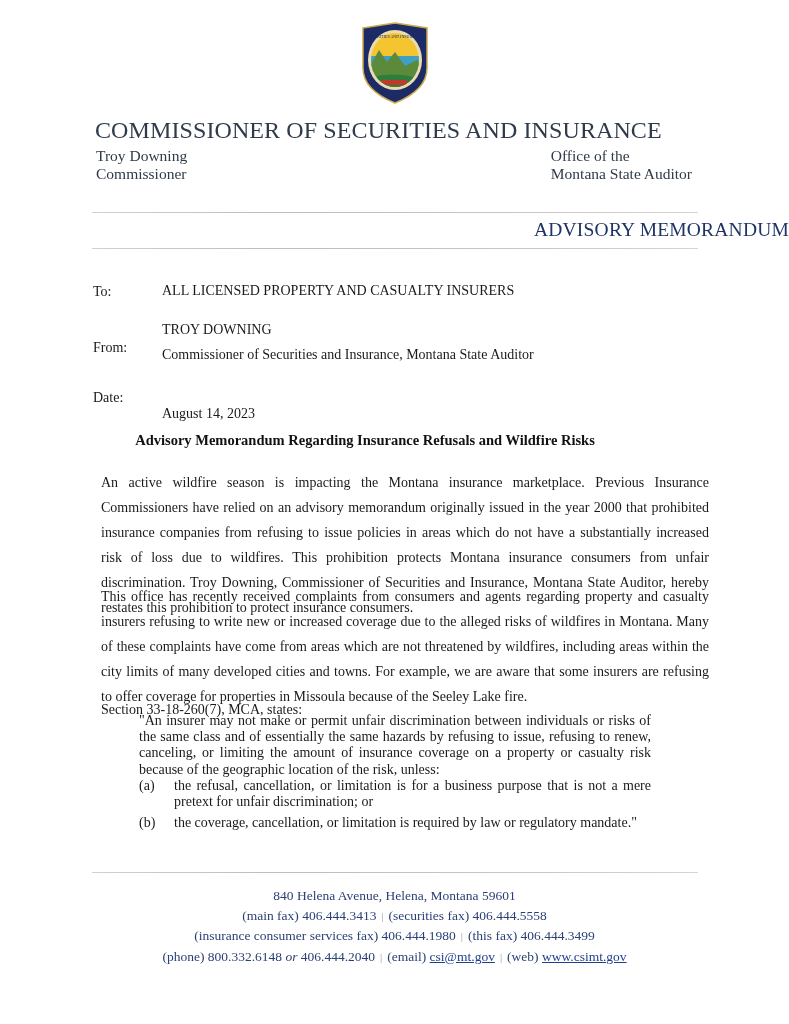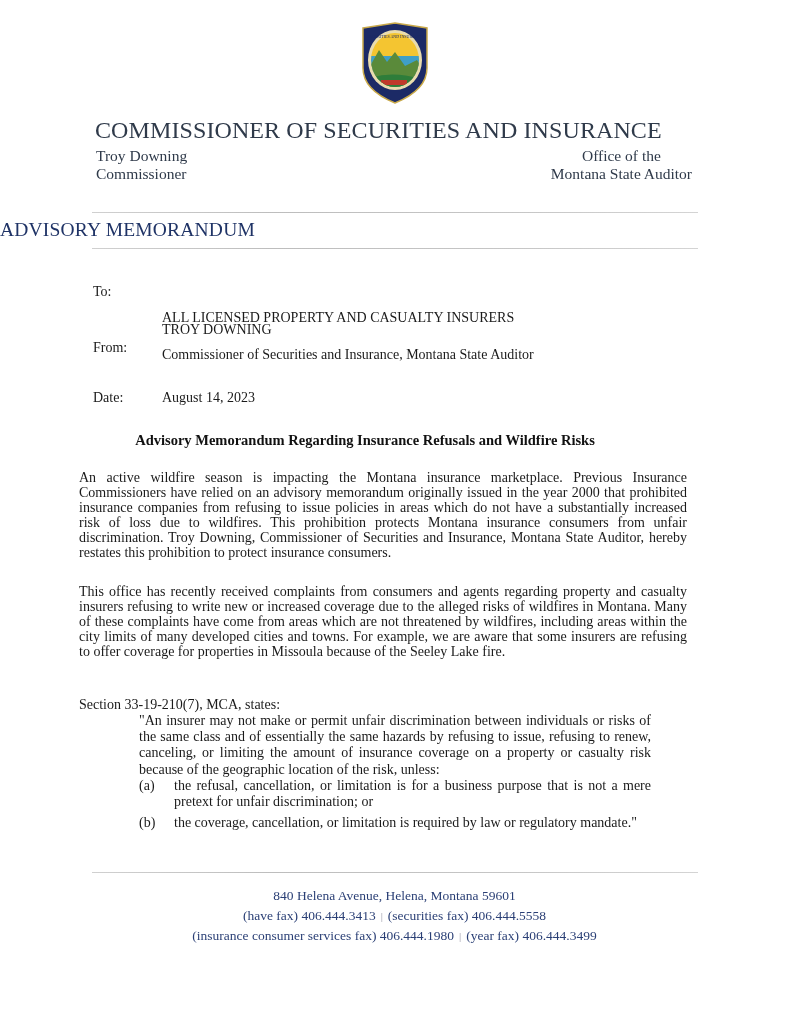--- a/index.html
+++ b/index.html
@@ -3,31 +3,31 @@
 <meta charset="utf-8">
 <style>
   html, body { margin: 0; padding: 0; background: #ffffff; }
   body { width: 789px; height: 1024px; position: relative; overflow: hidden;
          font-family: "Liberation Serif", "DejaVu Serif", serif; color: #111; }
   .seal { position: absolute; left: 357px; top: 22px; width: 76px; height: 82px; }
   .hdr-title { position: absolute; left: 95px; top: 117px; width: 600px;
                font-size: 24px; color: #2f3a4a; letter-spacing: 0.1px; white-space: nowrap; }
   .hdr-left, .hdr-right { position: absolute; top: 147px; font-size: 15.5px; color: #2f3a4a; line-height: 18px; }
   .hdr-left { left: 96px; }
-  .hdr-right { right: 97px; text-align: center; }
+  .hdr-right { right: 97px; text-align: left; }
   .rule { position: absolute; left: 92px; width: 606px; height: 1px;
           background: linear-gradient(to right, #d0d0d0, #bdbdbd 30%, #c6c6c6 70%, #d4d4d4); }
-  .memo-title { position: absolute; left: 0; width: 789px; top: 219px; text-align: left;
+  .memo-title { position: absolute; left: 0; width: 789px; top: 219px; text-align: right;
                 font-size: 19.5px; color: #1f3366; letter-spacing: 0.2px; }
   .field { position: absolute; font-size: 14px; color: #1a1a1a; }
   .flabel { left: 93px; }
   .fval { left: 162px; }
   .subject { position: absolute; left: 0; width: 730px; top: 432px; text-align: center;
              font-size: 14.5px; font-weight: bold; color: #111; }
-  .para { position: absolute; left: 79px; width: 608px; font-size: 14px; line-height: 15px;
+  .para { position: absolute; left: 101px; width: 608px; font-size: 14px; line-height: 25px;
           text-align: justify; color: #1a1a1a; }
   .quote { position: absolute; left: 139px; width: 512px; font-size: 14px; line-height: 16.2px;
            text-align: justify; color: #1a1a1a; }
   .item { position: absolute; left: 139px; width: 512px; font-size: 14px; line-height: 16.2px; color: #1a1a1a; }
   .item .mk { position: absolute; left: 0; top: 0; }
   .item .tx { margin-left: 35px; text-align: justify; display: block; }
   .footer { position: absolute; left: 0; width: 789px; text-align: center; font-size: 13.5px;
             color: #2a3f75; line-height: 19.5px; top: 886px; }
   .footer .sep { color: #9a9aa8; font-size: 11px; padding: 0 5px; }
   .footer a { color: #1f3f8f; text-decoration: underline; }
@@ -64,46 +64,53 @@
 <div class="hdr-right">
   <div>Office of the</div>
   <div>Montana State Auditor</div>
 </div>
 
 <div class="rule" style="top:212px;"></div>
 <div class="memo-title">ADVISORY MEMORANDUM</div>
 <div class="rule" style="top:248px;"></div>
 
 <div class="field flabel" style="top:284px;">To:</div>
-<div class="field fval" style="top:283px;margin-top:27px;">ALL LICENSED PROPERTY AND CASUALTY INSURERS</div>
+<div class="field fval" style="top:283px;">ALL LICENSED PROPERTY AND CASUALTY INSURERS</div>
 <div class="field flabel" style="top:340px;">From:</div>
 <div class="field fval" style="top:322px;">TROY DOWNING</div>
 <div class="field fval" style="top:347px;">Commissioner of Securities and Insurance, Montana State Auditor</div>
 <div class="field flabel" style="top:390px;">Date:</div>
-<div class="field fval" style="top:390px;">August 14, 2023</div>
+<div class="field fval" style="top:406px;">August 14, 2023</div>
 
 <div class="subject">Advisory Memorandum Regarding Insurance Refusals and Wildfire Risks</div>
 
 <div class="para" style="top:470px;">An active wildfire season is impacting the Montana insurance marketplace. Previous Insurance Commissioners have relied on an advisory memorandum originally issued in the year 2000 that prohibited insurance companies from refusing to issue policies in areas which do not have a substantially increased risk of loss due to wildfires. This prohibition protects Montana insurance consumers from unfair discrimination. Troy Downing, Commissioner of Securities and Insurance, Montana State Auditor, hereby restates this prohibition to protect insurance consumers.</div>
 <div class="para" style="top:584px;">This office has recently received complaints from consumers and agents regarding property and casualty insurers refusing to write new or increased coverage due to the alleged risks of wildfires in Montana. Many of these complaints have come from areas which are not threatened by wildfires, including areas within the city limits of many developed cities and towns.  For example, we are aware that some insurers are refusing to offer coverage for properties in Missoula because of the Seeley Lake fire.</div>
-<div class="para" style="top:697px;">Section 33-19-210(7), MCA, states:</div>
+<div class="para" style="top:697px;">Section 33-18-260(7), MCA, states:</div>
 <div class="quote" style="top:713px;">"An insurer may not make or permit unfair discrimination between individuals or risks of the same class and of essentially the same hazards by refusing to issue, refusing to renew, canceling, or limiting the amount of insurance coverage on a property or casualty risk because of the geographic location of the risk, unless:</div>
 
 <div class="item" style="top:778px;">
   <span class="mk">(a)</span>
   <span class="tx">the refusal, cancellation, or limitation is for a business purpose that is not a mere pretext for unfair discrimination; or</span>
 </div>
 <div class="item" style="top:815px;">
   <span class="mk">(b)</span>
   <span class="tx">the coverage, cancellation, or limitation is required by law or regulatory mandate."</span>
 </div>
 
 <div class="rule" style="top:872px;"></div>
 
 <div class="footer">
   <div>840 Helena Avenue, Helena, Montana 59601</div>
   <div>
-    <span>(have fax) 406.444.3413</span><span class="sep">|</span><span>(securities fax) 406.444.5558</span>
+    <span>(main fax) 406.444.3413</span><span class="sep">|</span><span>(securities fax) 406.444.5558</span>
   </div>
   <div>
-    <span>(insurance consumer services fax) 406.444.1980</span><span class="sep">|</span><span>(year fax) 406.444.3499</span>
+    <span>(insurance consumer services fax) 406.444.1980</span><span class="sep">|</span><span>(this fax) 406.444.3499</span>
+  </div>
+  <div>
+    <span>(phone) 800.332.6148</span>
+    <span class="or">or</span>
+    <span>406.444.2040</span><span class="sep">|</span><span>(email)</span>
+    <a>csi@mt.gov</a><span class="sep">|</span><span>(web)</span>
+    <a>www.csimt.gov</a>
   </div>
 </div>
 
 </body></html>

